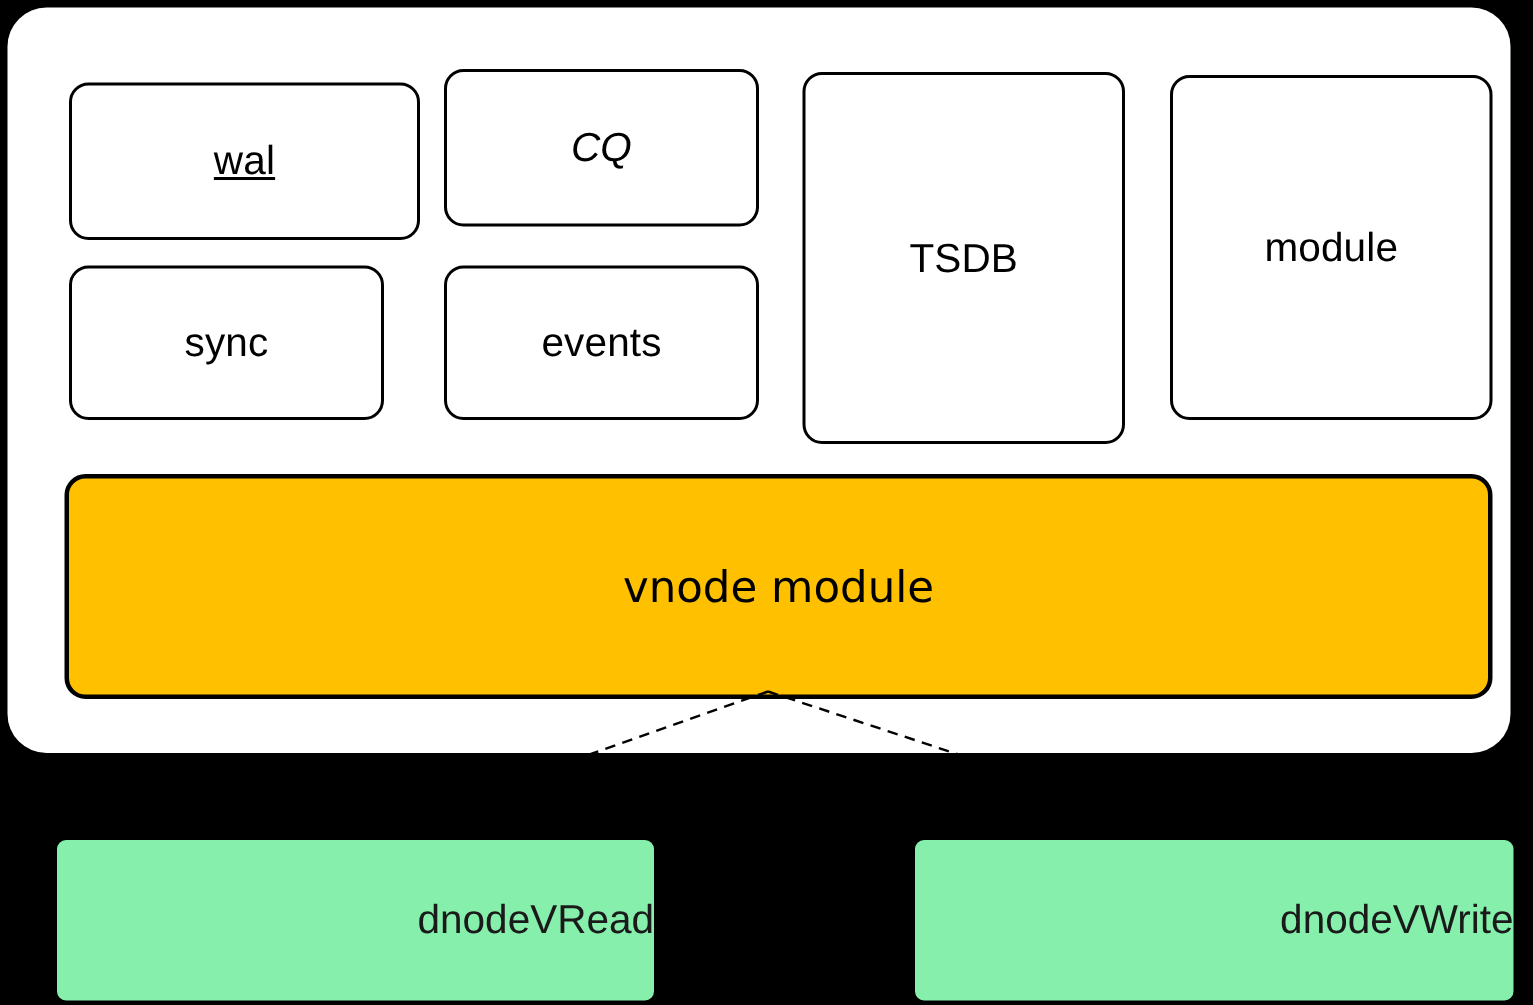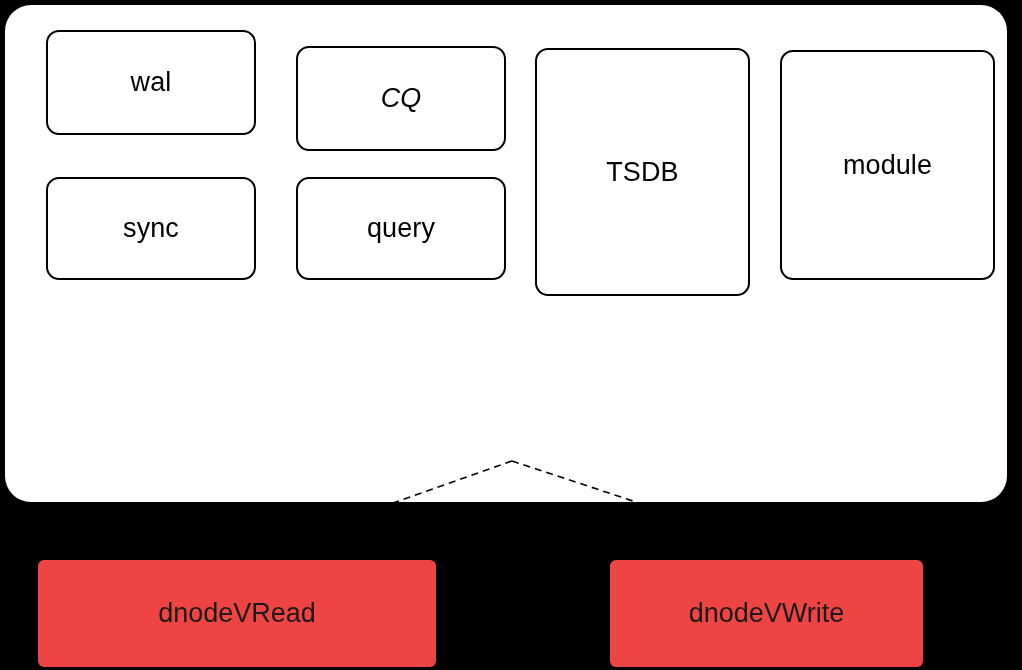--- a/index.html
+++ b/index.html
@@ -44,21 +44,21 @@
     color: #000000;
     font-size: 27px;
     font-family: "Liberation Sans", sans-serif;
     font-weight: 400;
     line-height: 1;
     letter-spacing: 0.1px;
     white-space: nowrap;
   }
 
   
-  .box-wal    { left: 41px;  top: 25px;  width: 210px; height: 105px; }
+  .box-wal    { left: 41px;  top: 50px;  width: 234px; height: 105px; text-decoration: underline; }
   .box-sync   { left: 41px;  top: 172px; width: 210px; height: 103px; align-items: center; }
   .box-cq     { left: 291px; top: 41px;  width: 210px; height: 105px; font-style: italic; }
   .box-events { left: 291px; top: 172px; width: 210px; height: 103px; }
   .box-tsdb   { left: 530px; top: 43px;  width: 215px; height: 248px; }
   .box-query  { left: 775px; top: 45px;  width: 215px; height: 230px; }
 
   
   .vnode-module {
     position: absolute;
     left: 38px;
@@ -88,37 +88,37 @@
     left: 0;
     top: 0;
     width: 1022px;
     height: 670px;
     pointer-events: none;
   }
 
   
   .dnode-box {
     position: absolute;
-    background: #ef4444;
+    background: #86efac;
     border-radius: 6px;
     box-sizing: border-box;
     display: flex;
     align-items: center;
-    justify-content: center;
+    justify-content: flex-end;
   }
   .dnode-label {
     color: #1a1a1a;
     font-size: 27px;
     font-family: "Liberation Sans", sans-serif;
     font-weight: 400;
     line-height: 1;
     white-space: nowrap;
   }
   .box-dnode-read  { left: 38px;  top: 560px; width: 398px; height: 107px; }
-  .box-dnode-write { left: 610px; top: 560px; width: 313px; height: 107px; }
+  .box-dnode-write { left: 610px; top: 560px; width: 399px; height: 107px; }
 </style>
 </head>
 <body>
 
 <div id="canvas">
 
   <div class="vnode-panel">
 
     <div class="module-box box-wal">
       <span class="module-label">wal</span>
@@ -134,23 +134,26 @@
 
     <div class="module-box box-query">
       <span class="module-label">module</span>
     </div>
 
     <div class="module-box box-sync">
       <span class="module-label">sync</span>
     </div>
 
     <div class="module-box box-events">
-      <span class="module-label">query</span>
+      <span class="module-label">events</span>
     </div>
 
+    <div class="vnode-module">
+      <span class="vnode-module-label">vnode module</span>
+    </div>
   </div>
 
   <svg class="connectors" viewBox="0 0 1022 670" width="1022" height="670" aria-hidden="true">
     <line x1="512" y1="461" x2="393" y2="503" stroke="#000000" stroke-width="1.6" stroke-dasharray="7 5"></line>
     <line x1="512" y1="461" x2="639" y2="503" stroke="#000000" stroke-width="1.6" stroke-dasharray="7 5"></line>
   </svg>
 
   <div class="dnode-box box-dnode-read">
     <span class="dnode-label">dnodeVRead</span>
   </div>

